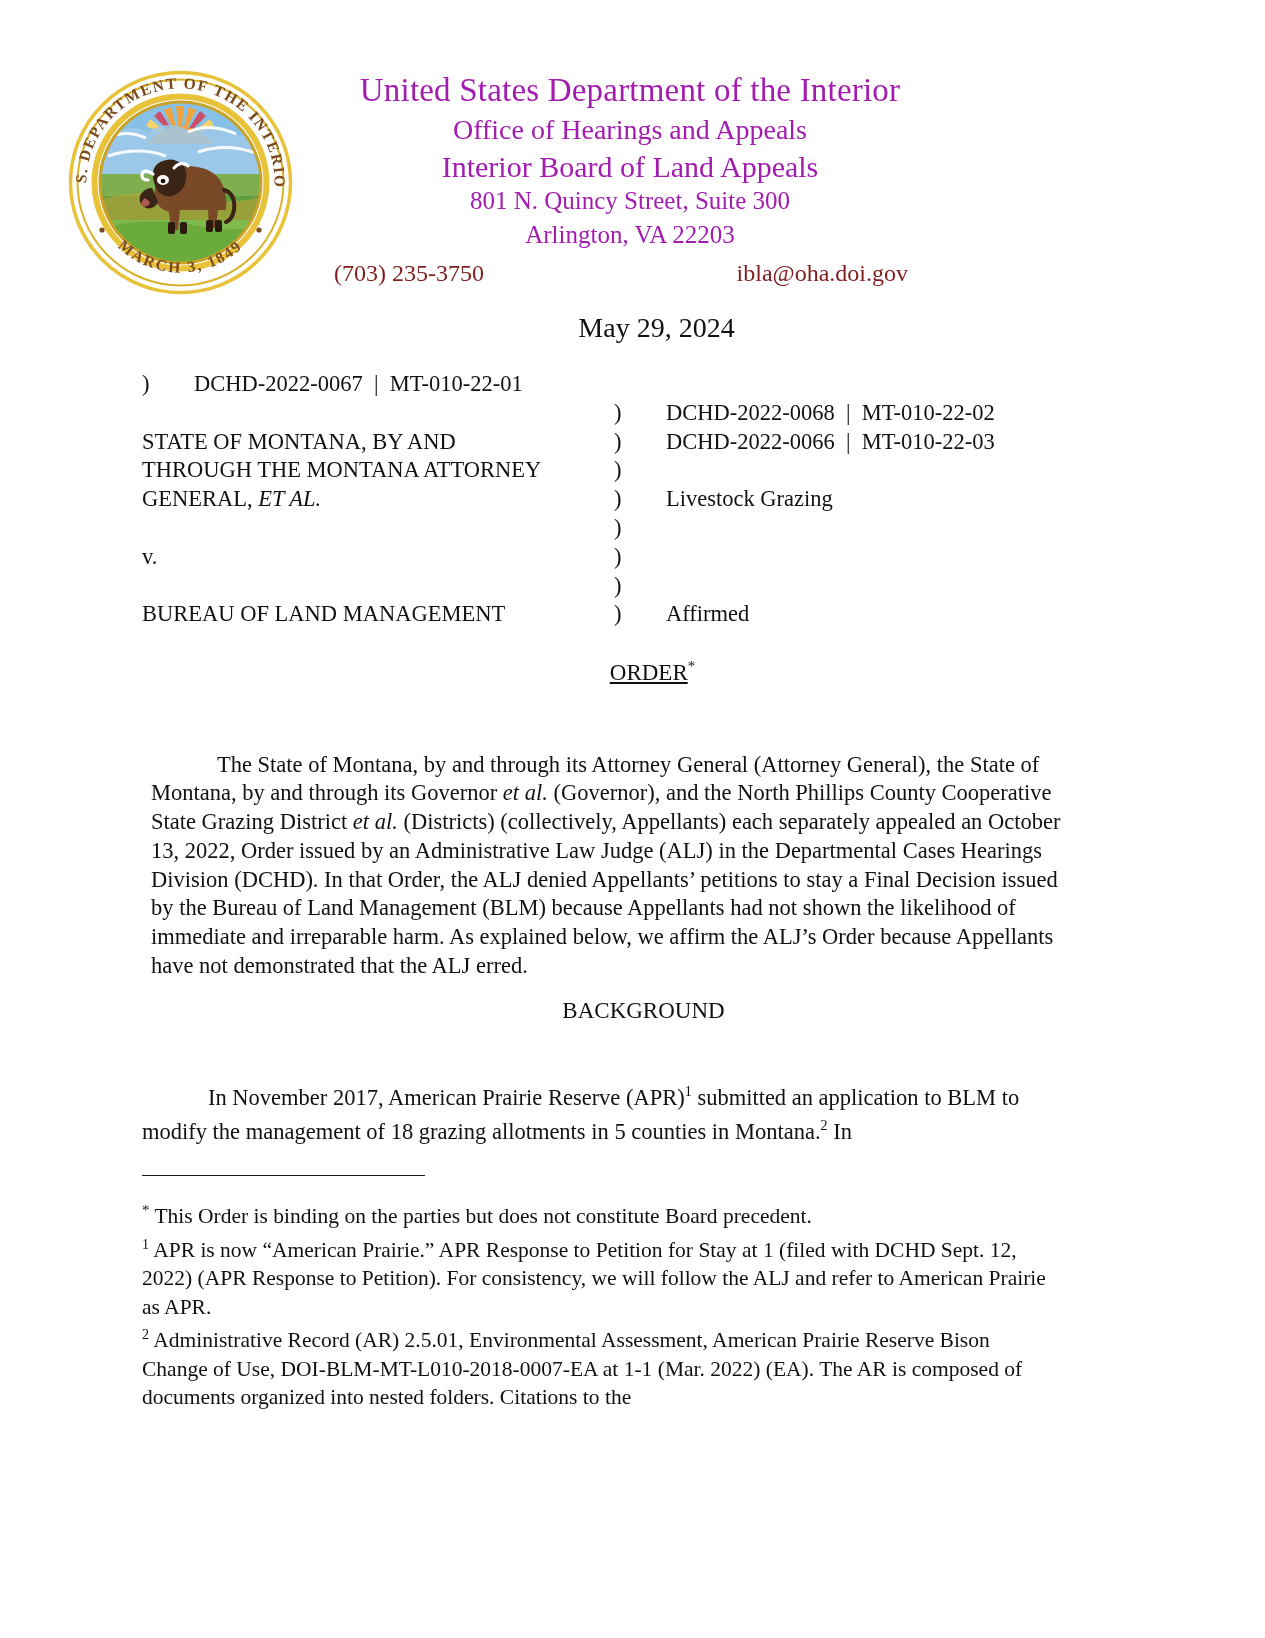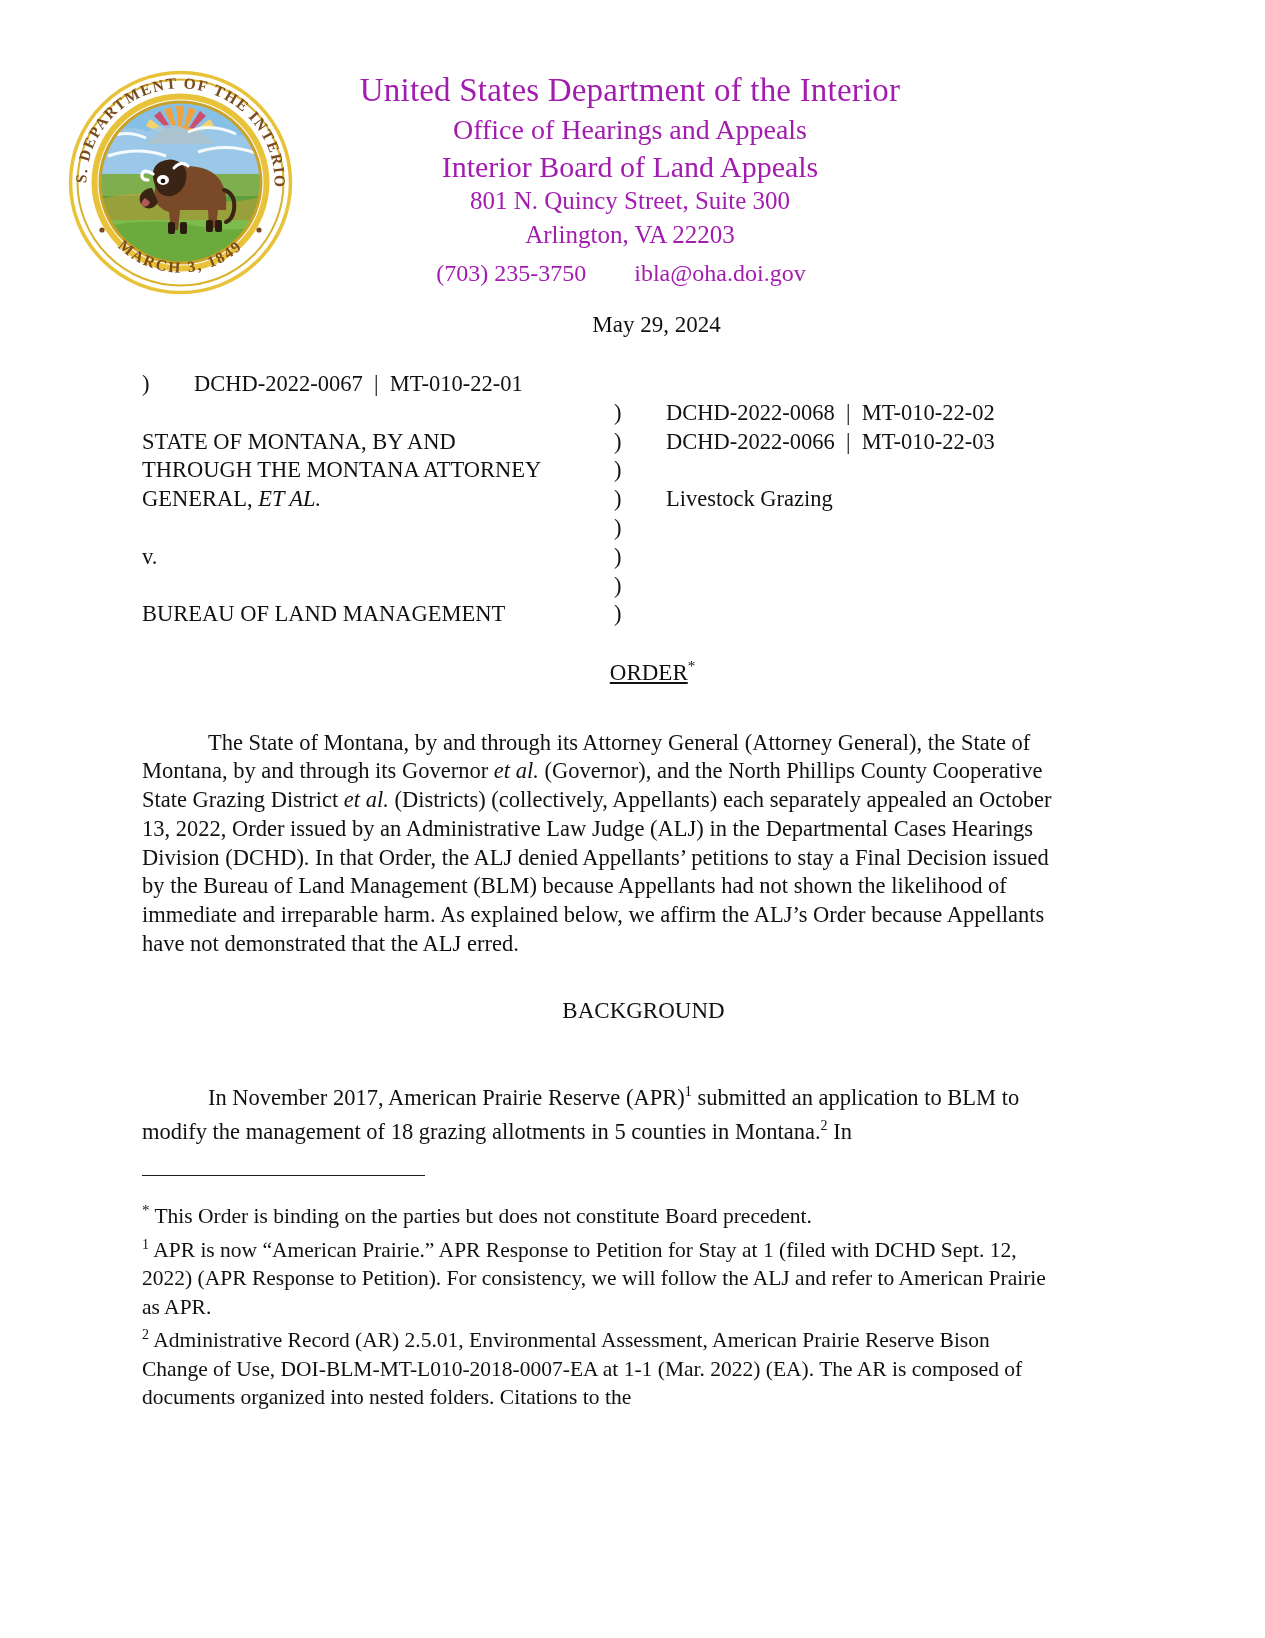--- a/index.html
+++ b/index.html
@@ -48,36 +48,36 @@
   .lh-line2 { font-size: 28px; line-height: 38px; }
   .lh-line3 { font-size: 30px; line-height: 35px; }
   .lh-line4 { font-size: 25px; line-height: 34px; }
   .lh-line5 { font-size: 25px; line-height: 34px; }
   .lh-contact {
     position: absolute;
     left: 300px;
     top: 198px;
     width: 660px;
     display: flex;
-    justify-content: center;
-    color: #a21caf;
+    justify-content: space-between;
+    color: #7f1d1d;
     font-size: 24px;
     gap: 48px;
   }
   .lh-contact .phone { padding-left: 34px; }
   .lh-contact .email { padding-right: 52px; }
 
   
   .doc-date {
     position: absolute;
     left: 0;
     top: 312px;
     width: 1265px;
     text-align: center;
-    font-size: 23px;
+    font-size: 28px;
     padding-left: 48px;
     box-sizing: border-box;
   }
 
   .caption {
     position: absolute;
     left: 142px;
     top: 370px;
     width: 930px;
     font-size: 22.5px;
@@ -110,21 +110,21 @@
     left: 142px;
     width: 918px;
     font-size: 22.5px;
     line-height: 28.8px;
     text-align: left;
   }
   .para .indent { display: inline-block; width: 66px; }
   .para i { font-style: italic; }
   .para sup { font-size: 14px; vertical-align: super; }
 
-  #para-1 { top: 706px; }
+  #para-1 { top: 728px; margin-left: 9px; }
 
   .section-head {
     position: absolute;
     left: 0;
     top: 998px;
     width: 1265px;
     text-align: center;
     font-size: 23px;
     padding-left: 22px;
     box-sizing: border-box;
@@ -284,20 +284,21 @@
         <div class="cap-right"></div>
       </div>
       <div class="cap-row">
         <div class="cap-left"></div>
         <div class="cap-paren">)</div>
         <div class="cap-right"></div>
       </div>
       <div class="cap-row">
         <div class="cap-left">BUREAU OF LAND MANAGEMENT</div>
         <div class="cap-paren">)</div>
+        <div class="cap-right">Affirmed</div>
       </div>
     </div>
 
   <div class="order-head">
     <span class="u">ORDER</span><sup>*</sup>
   </div>
 
   <p class="para" id="para-1">
     <span class="indent"></span><span>The State of Montana, by and through its Attorney General (Attorney General), the State of Montana, by and through its Governor </span><i>et al.</i><span> (Governor), and the North Phillips County Cooperative State Grazing District </span><i>et al.</i><span> (Districts) (collectively, Appellants) each separately appealed an October 13, 2022, Order issued by an Administrative Law Judge (ALJ) in the Departmental Cases Hearings Division (DCHD). In that Order, the ALJ denied Appellants’ petitions to stay a Final Decision issued by the Bureau of Land Management (BLM) because Appellants had not shown the likelihood of immediate and irreparable harm. As explained below, we affirm the ALJ’s Order because Appellants have not demonstrated that the ALJ erred.</span>
   </p>

